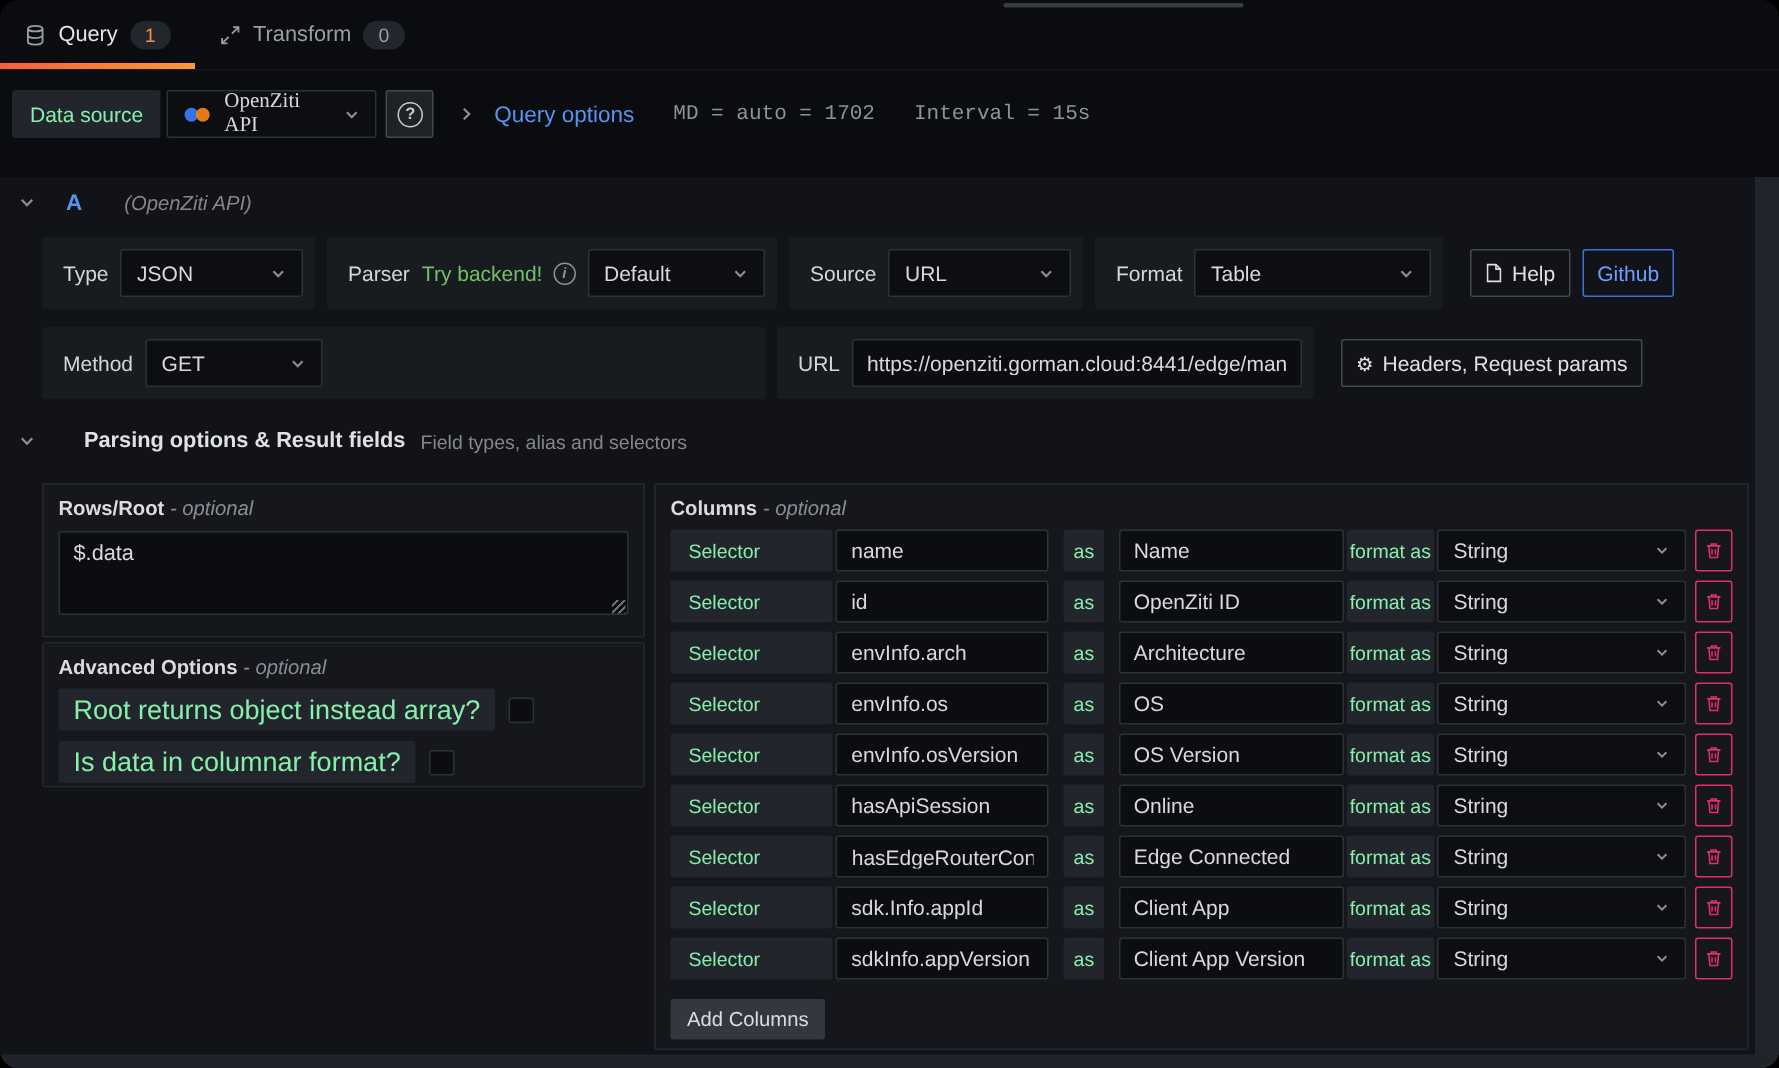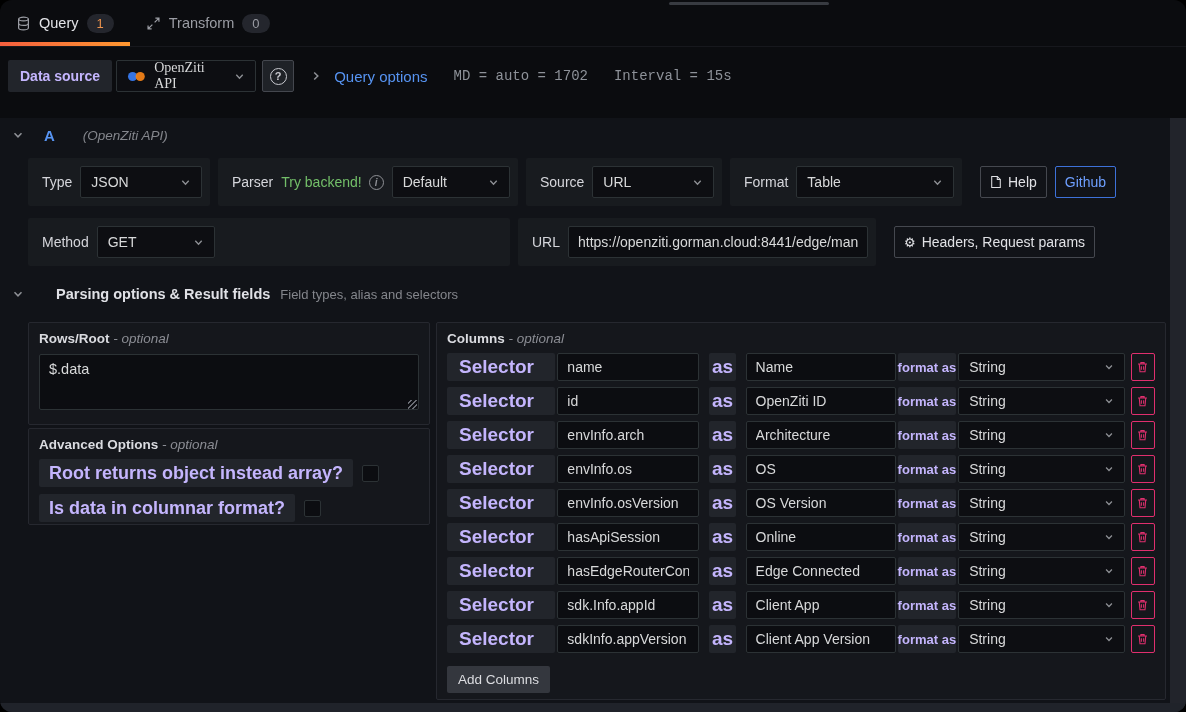--- a/index.html
+++ b/index.html
@@ -23,22 +23,22 @@
     font-size:13px; font-weight:500; color:#9b9da4; }
   .badge.warm { color:#e8914d; }
   .tab-icon { width:15px; height:15px; color:#9b9da4; }
   .drag-handle { position:absolute; top:2px; left:669px; width:160px; height:3px;
     background:#383b41; border-radius:2px; }
 
   
   .ds-row { position:absolute; top:60px; left:8px; right:8px; height:32px;
     display:flex; align-items:center; }
   .chip { display:inline-flex; align-items:center; background:#22252b;
-    border-radius:2px; height:32px; padding:0 12px; font-weight:700;
-    color:#c4b5fd; white-space:nowrap; }
+    border-radius:2px; height:32px; padding:0 12px; font-weight:400;
+    color:#86efac; white-space:nowrap; }
   .select { display:flex; align-items:center; gap:8px; height:32px;
     background:#0d0e12; border:1px solid #2c3235; border-radius:2px;
     padding:0 10px; cursor:pointer; color:#d8d9da; }
   .select .caret { margin-left:auto; color:#8e9095; display:flex; }
   .ds-select { width:140px; margin-left:4px;font-family:Liberation Serif, serif; }
   .icon-btn { width:32px; height:32px; margin-left:6px; display:flex;
     align-items:center; justify-content:center; background:#1f2227;
     border:1px solid #44474e; border-radius:2px; color:#c9cad0; cursor:pointer; }
   .q-circle { width:17px; height:17px; border:1.4px solid #c9cad0; border-radius:50%;
     font-size:11px; font-weight:700; display:flex; align-items:center; justify-content:center; }
@@ -94,21 +94,21 @@
     background:repeating-linear-gradient(135deg,transparent 0 2px,#6a6d74 2px 3.4px); }
   .advanced-panel { height:97px; }
   .adv-row { display:flex; align-items:center; margin-top:7px; }
   .adv-chip { height:28px; font-size:18px; padding:0 10px; }
   .checkbox { width:17px; height:17px; background:#0c0d11; border:1px solid #2c3235;
     border-radius:2px; margin-left:9px; cursor:pointer; }
 
   .columns-panel { position:absolute; top:204px; left:436px; width:730px; height:378px; }
   .col-rows { margin-top:7px; }
   .col-row { display:flex; align-items:center; margin-bottom:6px; }
-  .col-row .chip { height:28px; font-size:19px; }
+  .col-row .chip { height:28px; font-size:13px; }
   .chip-selector { width:114px; margin-right:2px; }
   .chip-as { width:28px; justify-content:center; padding:0; margin:0 10px; }
   .chip-format { width:62px; justify-content:center; padding:0; margin:0 2px; font-size:13px !important; }
   .inp-selector { width:142px; height:28px; }
   .inp-alias { width:150px; height:28px; }
   .sel-format { width:176px; height:28px; margin-left:0; }
   .trash-btn { width:26px; height:28px; margin-left:6px; display:flex; align-items:center;
     justify-content:center; background:transparent; border:1px solid #e02f6e;
     border-radius:2px; color:#e02f6e; cursor:pointer; }
   .add-btn { margin-top:7px; height:27px; display:inline-flex; align-items:center;

